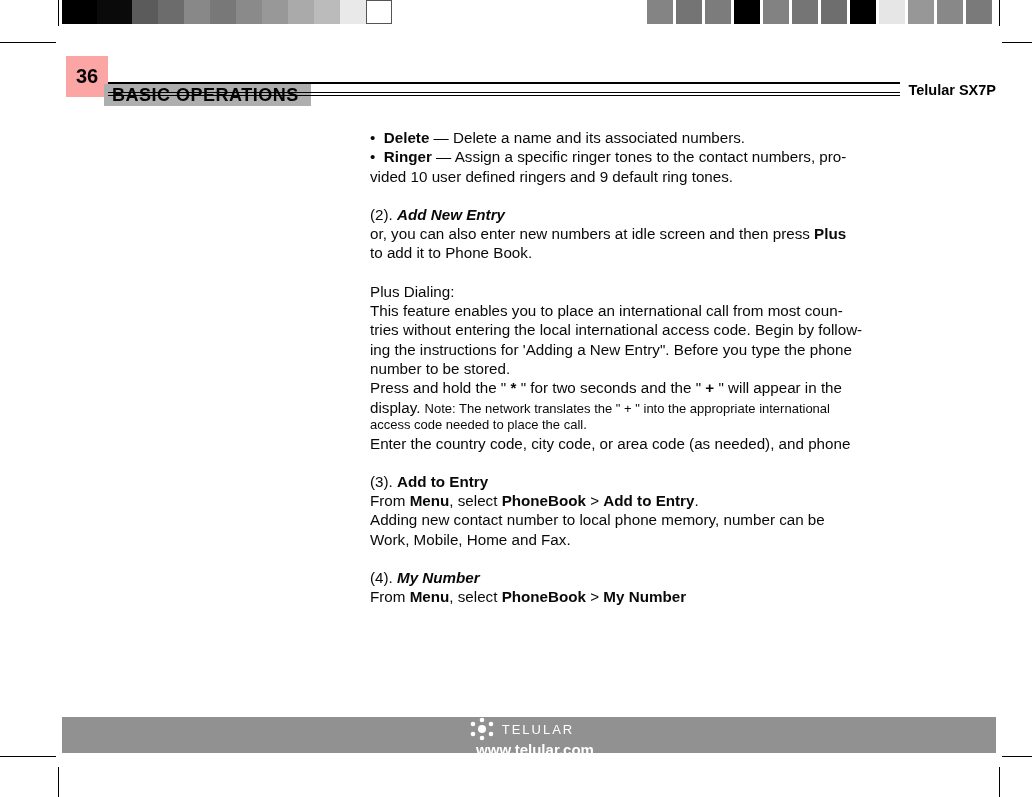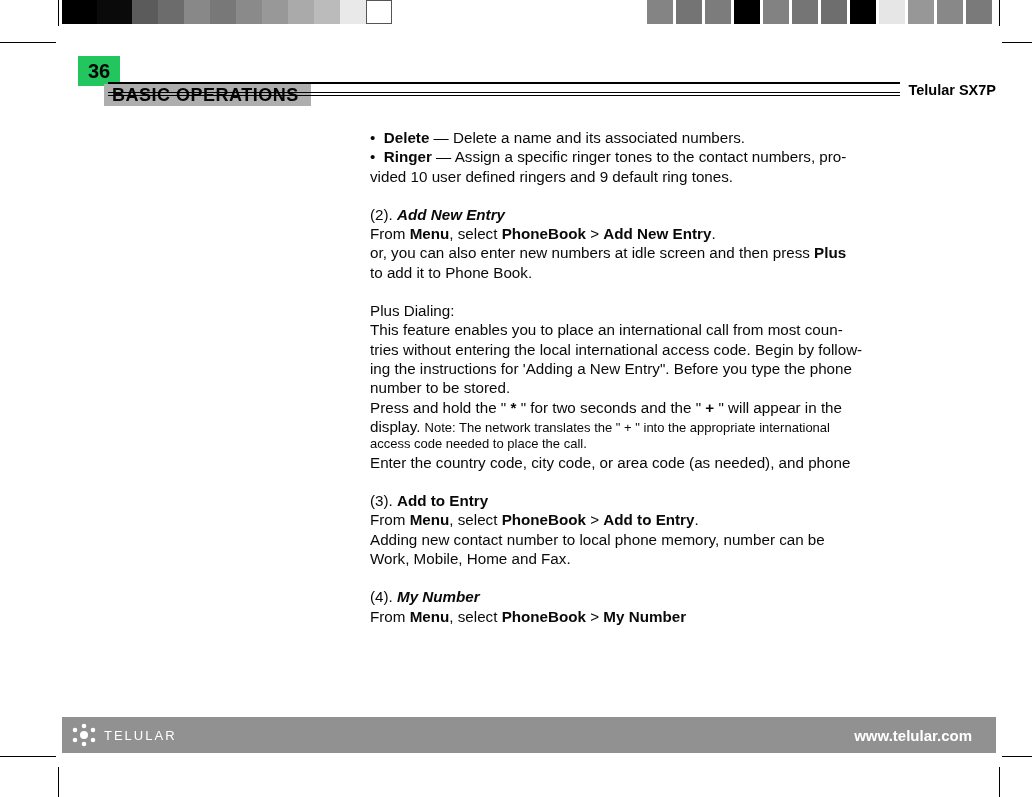--- a/index.html
+++ b/index.html
@@ -80,25 +80,25 @@
     bottom: 44px;
   }
 
   
   .header {
     position: relative;
     height: 52px;
   }
   .page-num-box {
     position: absolute;
-    left: 16px;
+    left: 4px;
     top: 10px;
     width: 42px;
-    height: 30px;
-    background: #22c55e;
+    height: 41px;
+    background: #fca5a5;
     color: #050505;
     font-weight: 700;
     font-size: 20px;
     display: flex;
     align-items: center;
     justify-content: center;
   }
   .section-title {
     position: absolute;
     left: 42px;
@@ -158,20 +158,21 @@
   
   .footer {
     position: absolute;
     left: 0; right: 0; bottom: 0;
     height: 36px;
     background: #919191;
     display: flex;
     align-items: center;
     justify-content: space-between;
     padding: 0 24px 0 8px;
+    flex-direction: column;
   }
   .telular-logo { display: flex; align-items: center; gap: 6px; }
   .telular-logo svg { display: block; }
   .telular-word {
     font-family: "Trebuchet MS", Arial, sans-serif;
     letter-spacing: 2px;
     font-size: 13px;
     color: #fff;
   }
   .footer-url { color: #fff; font-weight: 700; font-size: 15px; margin-left: 28px; }
@@ -231,21 +232,20 @@
   </div>
 
   <div class="body">
     <p>•&nbsp;&nbsp;<b>Delete</b><span> — Delete a name and its associated numbers.</span></p>
     <p>•&nbsp;&nbsp;<b>Ringer</b><span> — Assign a specific ringer tones to the contact numbers, pro-</span></p>
     <p>vided 10 user defined ringers  and 9 default ring tones.</p>
 
     <div class="sp"></div>
 
     <p><span>(2). </span><span class="bi">Add New Entry</span></p>
-    <p><span>From </span><b>Menu</b><span>, select </span><b>PhoneBook</b><span> &gt; </span><b>Add New Entry</b><span>.</span></p>
     <p><span>or, you can also enter new numbers at idle screen and then press </span><b>Plus</b></p>
     <p>to add it to Phone Book.</p>
 
     <div class="sp"></div>
 
     <p>Plus Dialing:</p>
     <p>This feature enables you to place an international call from most coun-</p>
     <p>tries without entering the local international access code. Begin by follow-</p>
     <p>ing the instructions for 'Adding a New Entry". Before you type the phone</p>
     <p>number to be stored.</p>

